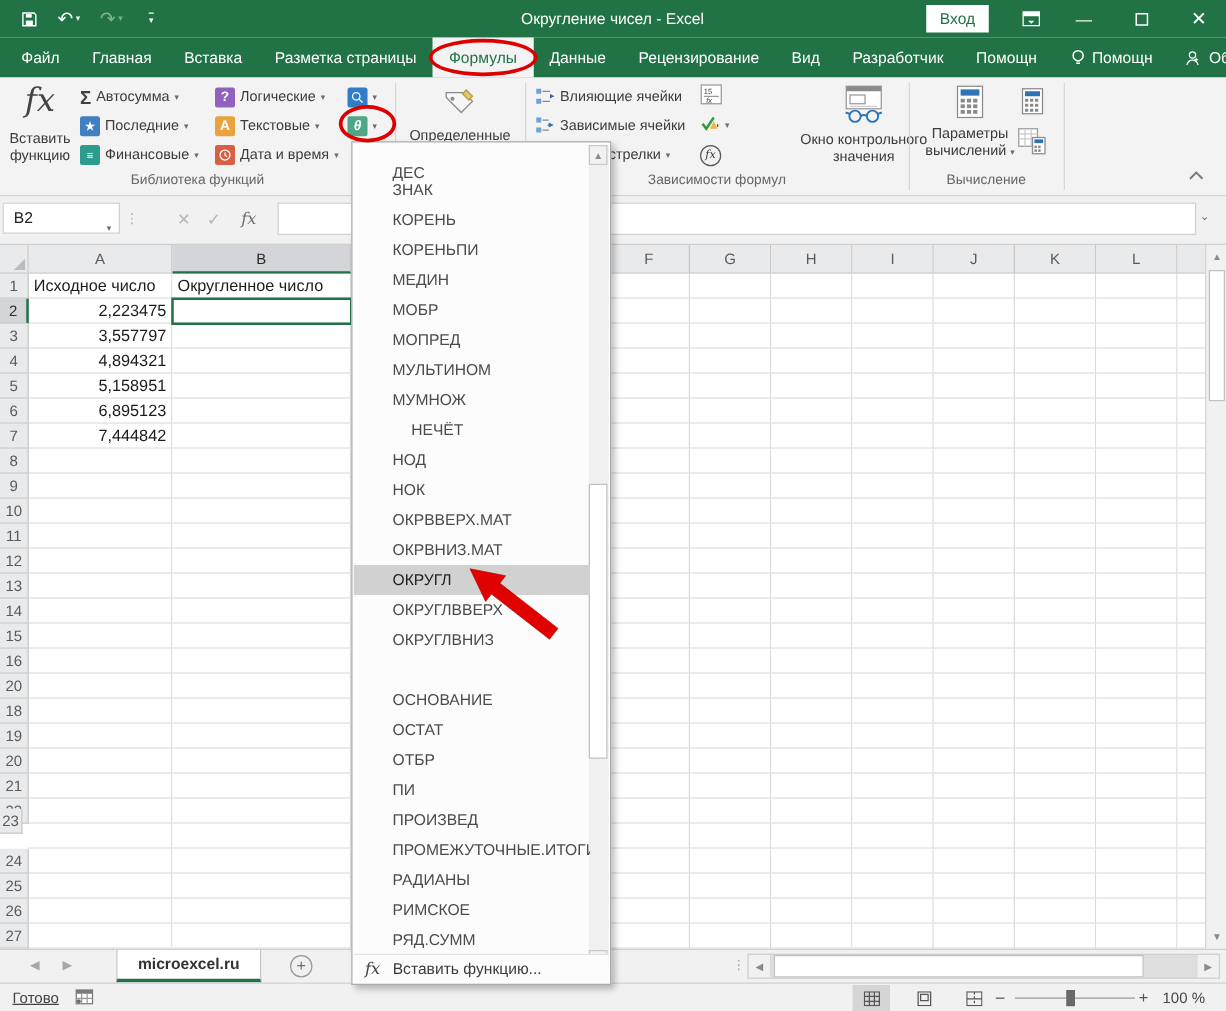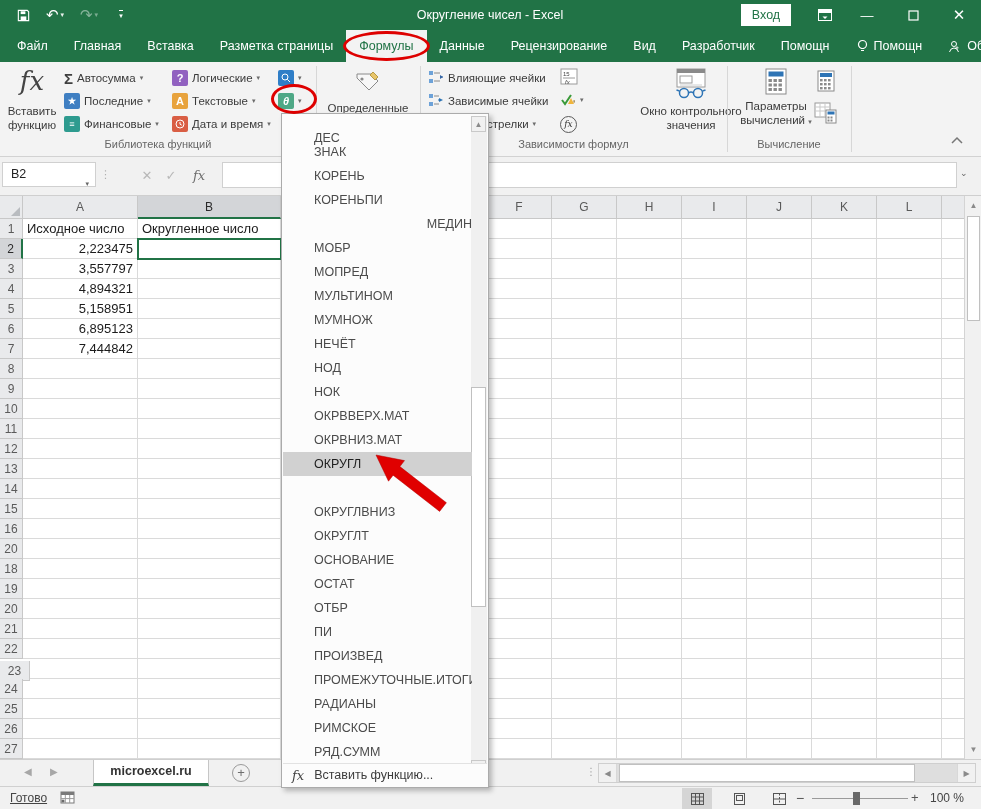--- a/index.html
+++ b/index.html
@@ -768,21 +768,21 @@
       <div class="rowhdr" style="left: 0px; top: 263px; width: 23px; height: 20px;">13</div>
       <div class="rowhdr" style="left: 0px; top: 283px; width: 23px; height: 20px;">14</div>
       <div class="rowhdr" style="left: 0px; top: 303px; width: 23px; height: 20px;">15</div>
       <div class="rowhdr" style="left: 0px; top: 323px; width: 23px; height: 20px;">16</div>
       <div class="rowhdr" style="left: 0px; top: 343px; width: 23px; height: 20px;">20</div>
       <div class="rowhdr" style="left: 0px; top: 363px; width: 23px; height: 20px;">18</div>
       <div class="rowhdr" style="left: 0px; top: 383px; width: 23px; height: 20px;">19</div>
       <div class="rowhdr" style="left: 0px; top: 403px; width: 23px; height: 20px;">20</div>
       <div class="rowhdr" style="left: 0px; top: 423px; width: 23px; height: 20px;">21</div>
       <div class="rowhdr" style="left: 0px; top: 443px; width: 23px; height: 20px;">22</div>
-      <div class="rowhdr" style="left: 0px; top: 465px; width: 30px; height: 20px;">23</div>
+      <div class="rowhdr" style="left: 0px; top: 451px; width: 18px; height: 20px;">23</div>
       <div class="rowhdr" style="left: 0px; top: 483px; width: 23px; height: 20px;">24</div>
       <div class="rowhdr" style="left: 0px; top: 503px; width: 23px; height: 20px;">25</div>
       <div class="rowhdr" style="left: 0px; top: 523px; width: 23px; height: 20px;">26</div>
       <div class="rowhdr" style="left: 0px; top: 543px; width: 23px; height: 20px;">27</div>
       <div class="selcell" style="left: 137px; top: 42px; width: 145px; height: 22px;"></div>
     </div>
 
   <div class="vscroll">
     <div class="sbtn" style="left:1px;top:1px;width:15px;height:17px;">▲</div>
     <div class="sthumb" style="left:2px;top:20px;width:13px;height:105px;"></div>
@@ -845,33 +845,33 @@
       <div class="sbtn" style="left:0;bottom:0;width:15px;height:16px;border:1px solid #c9c9c9;">▼</div>
     </div>
     <div class="ddfooter">
       <span class="ddfx">fx</span>
       <span>Вставить функцию...</span>
     </div>
   <div class="dditem" style="top: 12px;">ДЕС</div>
       <div class="dditem" style="top: 26px;">ЗНАК</div>
       <div class="dditem" style="top: 50px;">КОРЕНЬ</div>
       <div class="dditem" style="top: 74px;">КОРЕНЬПИ</div>
-      <div class="dditem" style="top: 98px; text-align: right;">МЕДИН</div>
+      <div class="dditem" style="top: 98px;">МЕДИН</div>
       <div class="dditem" style="top: 122px;">МОБР</div>
       <div class="dditem" style="top: 170px;">МУЛЬТИНОМ</div>
       <div class="dditem" style="top: 146px;">МОПРЕД</div>
       <div class="dditem" style="top: 194px;">МУМНОЖ</div>
-      <div class="dditem" style="top: 218px;">НЕЧЁТ</div>
+      <div class="dditem" style="top: 218px; margin-left: 15px;">НЕЧЁТ</div>
       <div class="dditem" style="top: 242px;">НОД</div>
       <div class="dditem" style="top: 266px;">НОК</div>
       <div class="dditem" style="top: 290px;">ОКРВВЕРХ.МАТ</div>
       <div class="dditem" style="top: 314px;">ОКРВНИЗ.МАТ</div>
       <div class="dditem hl" style="top: 338px;">ОКРУГЛ</div>
+      <div class="dditem" style="top: 362px;">ОКРУГЛВВЕРХ</div>
       <div class="dditem" style="top: 386px;">ОКРУГЛВНИЗ</div>
-      <div class="dditem" style="top: 410px;">ОКРУГЛТ</div>
       <div class="dditem" style="top: 434px;">ОСНОВАНИЕ</div>
       <div class="dditem" style="top: 458px;">ОСТАТ</div>
       <div class="dditem" style="top: 482px;">ОТБР</div>
       <div class="dditem" style="top: 506px;">ПИ</div>
       <div class="dditem" style="top: 530px;">ПРОИЗВЕД</div>
       <div class="dditem" style="top: 554px;">ПРОМЕЖУТОЧНЫЕ.ИТОГИ</div>
       <div class="dditem" style="top: 578px;">РАДИАНЫ</div>
       <div class="dditem" style="top: 602px;">РИМСКОЕ</div>
       <div class="dditem" style="top: 626px;">РЯД.СУММ</div>
     </div>

